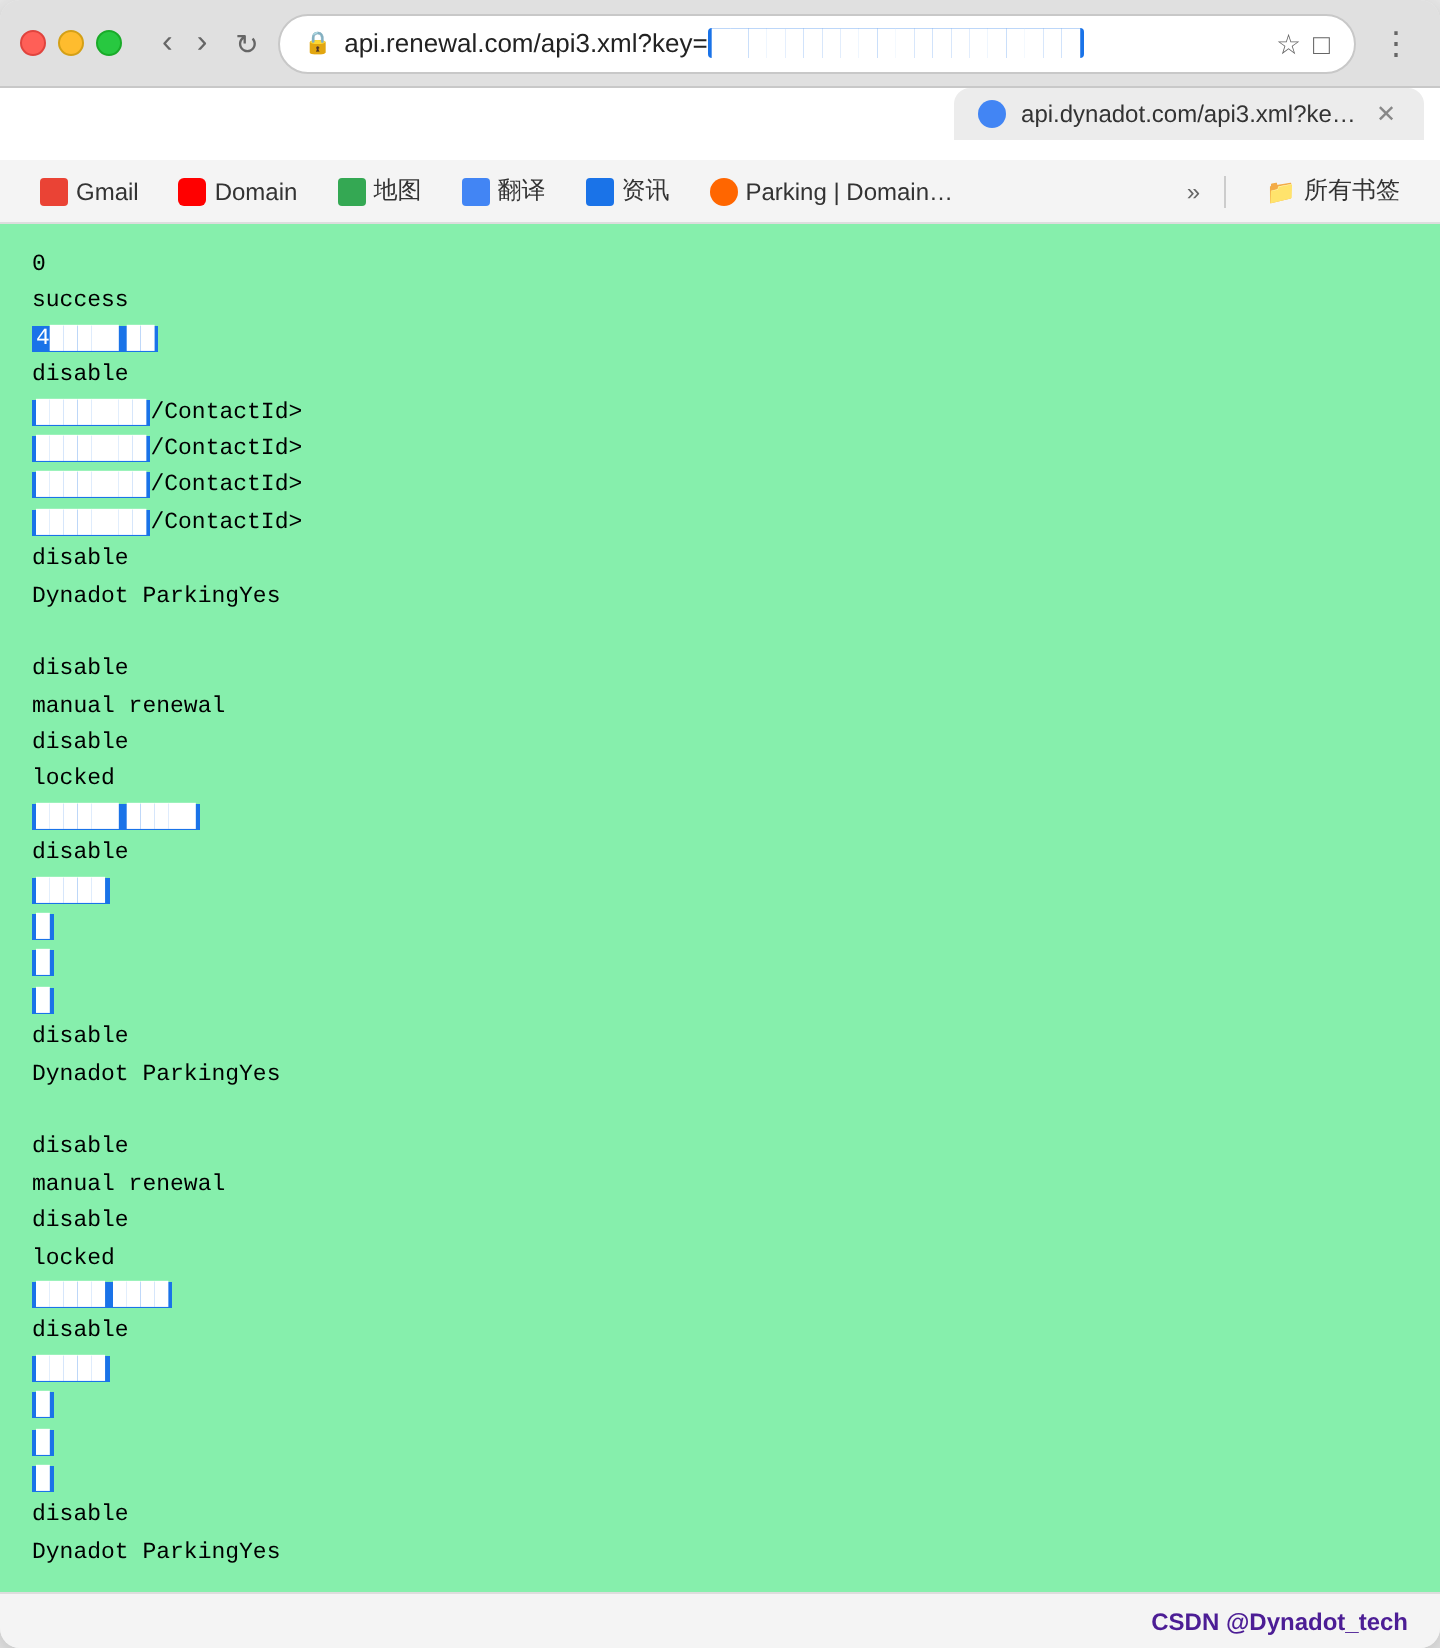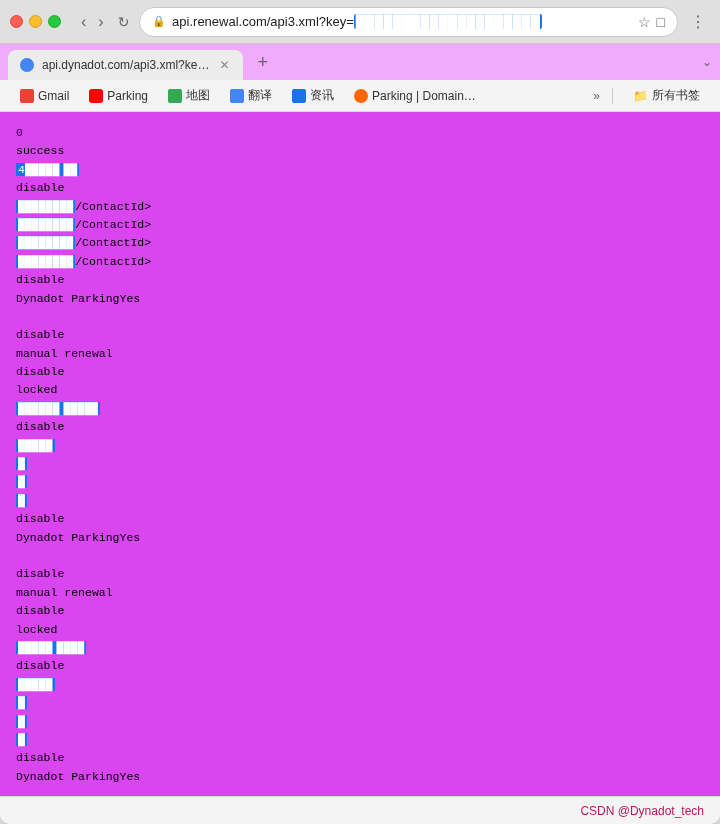--- a/index.html
+++ b/index.html
@@ -121,27 +121,28 @@
       background: none;
       border: none;
       cursor: pointer;
       color: #666;
       font-size: 16px;
       padding: 2px 4px;
     }
 
     
     .tabbar {
-      background: #f0abfc;
+      background: #ffffff;
       height: 36px;
       display: flex;
       align-items: flex-end;
       padding: 0 8px;
       gap: 4px;
       flex-shrink: 0;
+      flex-direction: column;
     }
     .tab {
       background: #ececec;
       border-radius: 8px 8px 0 0;
       padding: 6px 12px;
       display: flex;
       align-items: center;
       gap: 8px;
       height: 30px;
       min-width: 180px;
@@ -246,21 +247,21 @@
       display: flex;
       align-items: center;
       gap: 4px;
       padding: 4px 8px;
       border-radius: 4px;
     }
 
     
     .content {
       flex: 1;
-      background: #d946ef;
+      background: #86efac;
       overflow-y: auto;
       padding: 12px 16px;
     }
     .xml-content {
       font-family: 'Courier New', Courier, monospace;
       font-size: 11.5px;
       line-height: 1.6;
       color: #000;
       word-break: break-all;
       white-space: pre-wrap;
@@ -277,21 +278,22 @@
       height: 28px;
       display: flex;
       align-items: center;
       justify-content: flex-end;
       padding: 0 16px;
       border-top: 1px solid #ddd;
       flex-shrink: 0;
     }
     .watermark {
       font-size: 12px;
-      color: #be185d;
+      color: #4c1d95;
+      font-weight: bold;
     }
   </style>
 </head>
 <body>
 
 <div class="window">
 
   <div class="titlebar">
     <div class="traffic-lights">
       <div class="traffic-light close"></div>
@@ -330,21 +332,21 @@
     <button class="tab-expand">⌄</button>
   </div>
 
   <div class="bookmarks-bar">
     <div class="bookmark-item">
       <div class="bookmark-favicon gmail"></div>
       <span>Gmail</span>
     </div>
     <div class="bookmark-item">
       <div class="bookmark-favicon youtube"></div>
-      <span>Parking</span>
+      <span>Domain</span>
     </div>
     <div class="bookmark-item">
       <div class="bookmark-favicon maps"></div>
       <span>地图</span>
     </div>
     <div class="bookmark-item">
       <div class="bookmark-favicon translate"></div>
       <span>翻译</span>
     </div>
     <div class="bookmark-item">

